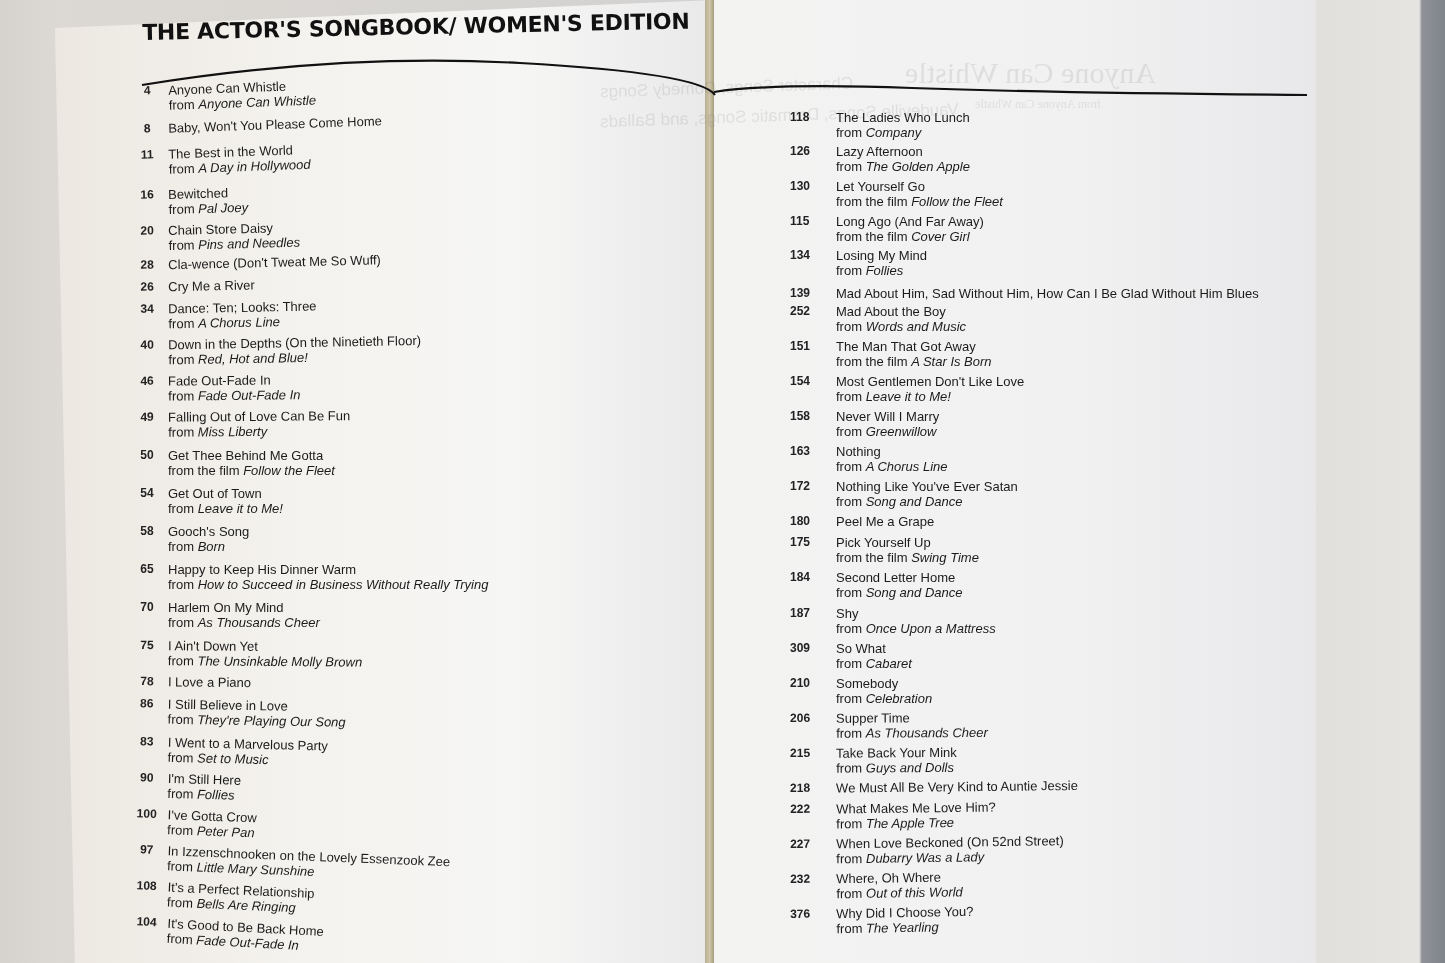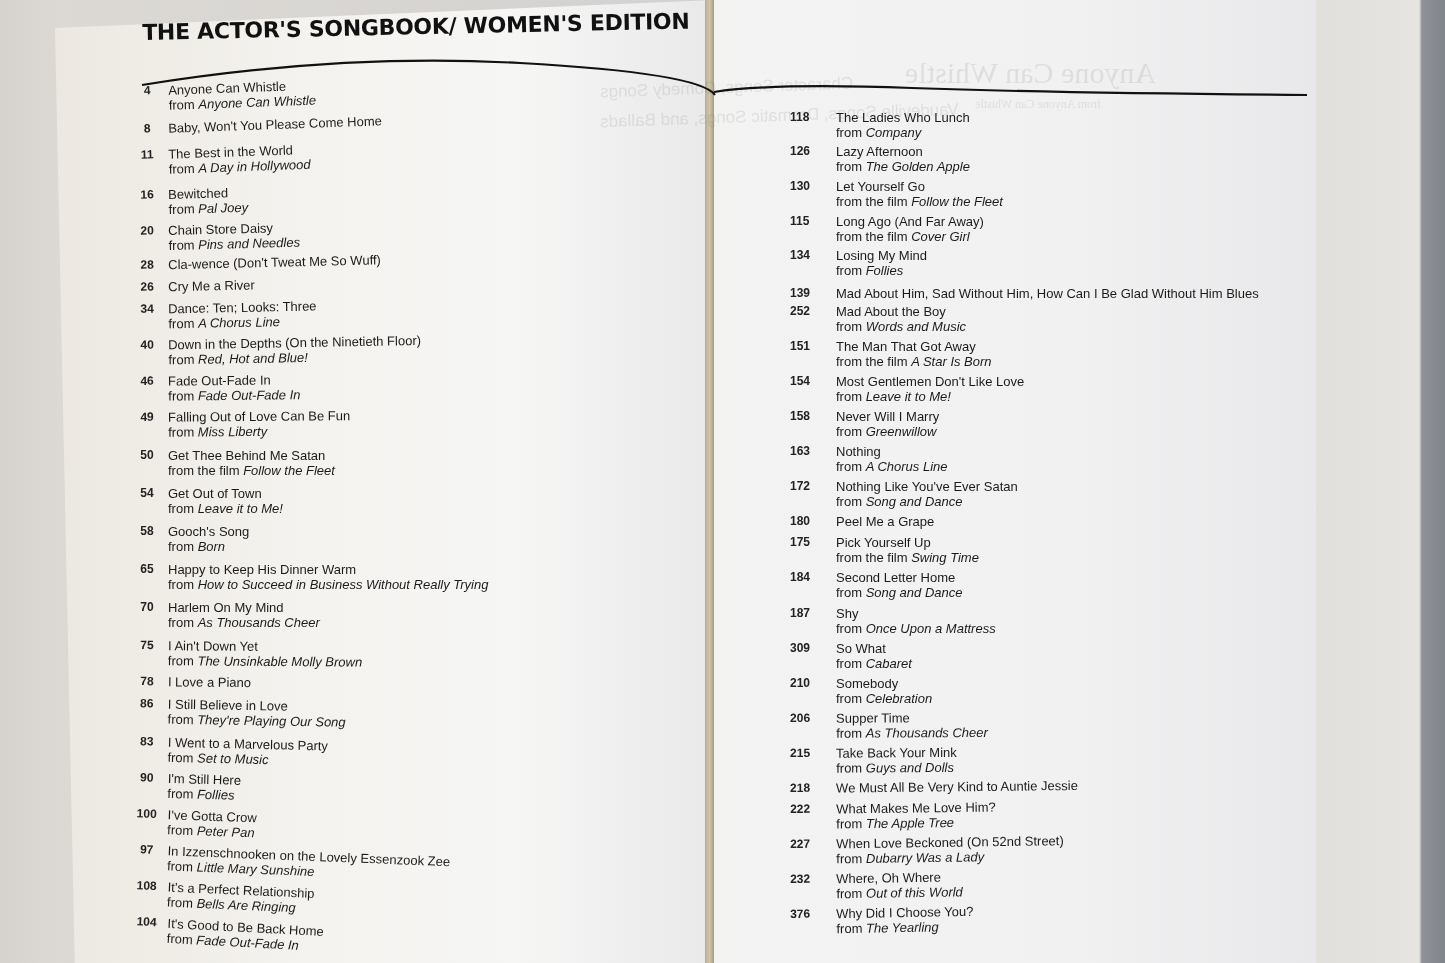--- a/index.html
+++ b/index.html
@@ -118,21 +118,21 @@
     <span class="song">Fade Out-Fade In</span>
     <span class="from"><span>from </span><i>Fade Out-Fade In</i></span>
   </div>
   <div class="entry" style="top:330px;transform:rotate(-0.5deg);">
     <span class="num">49</span>
     <span class="song">Falling Out of Love Can Be Fun</span>
     <span class="from"><span>from </span><i>Miss Liberty</i></span>
   </div>
   <div class="entry" style="top:368px;">
     <span class="num">50</span>
-    <span class="song">Get Thee Behind Me Satan</span>
+    <span class="song">Get Thee Behind Me Gotta</span>
     <span class="from"><span>from the film </span><i>Follow the Fleet</i></span>
   </div>
   <div class="entry" style="top:406px;">
     <span class="num">54</span>
     <span class="song">Get Out of Town</span>
     <span class="from"><span>from </span><i>Leave it to Me!</i></span>
   </div>
   <div class="entry" style="top:444px;">
     <span class="num">58</span>
     <span class="song">Gooch's Song</span>

